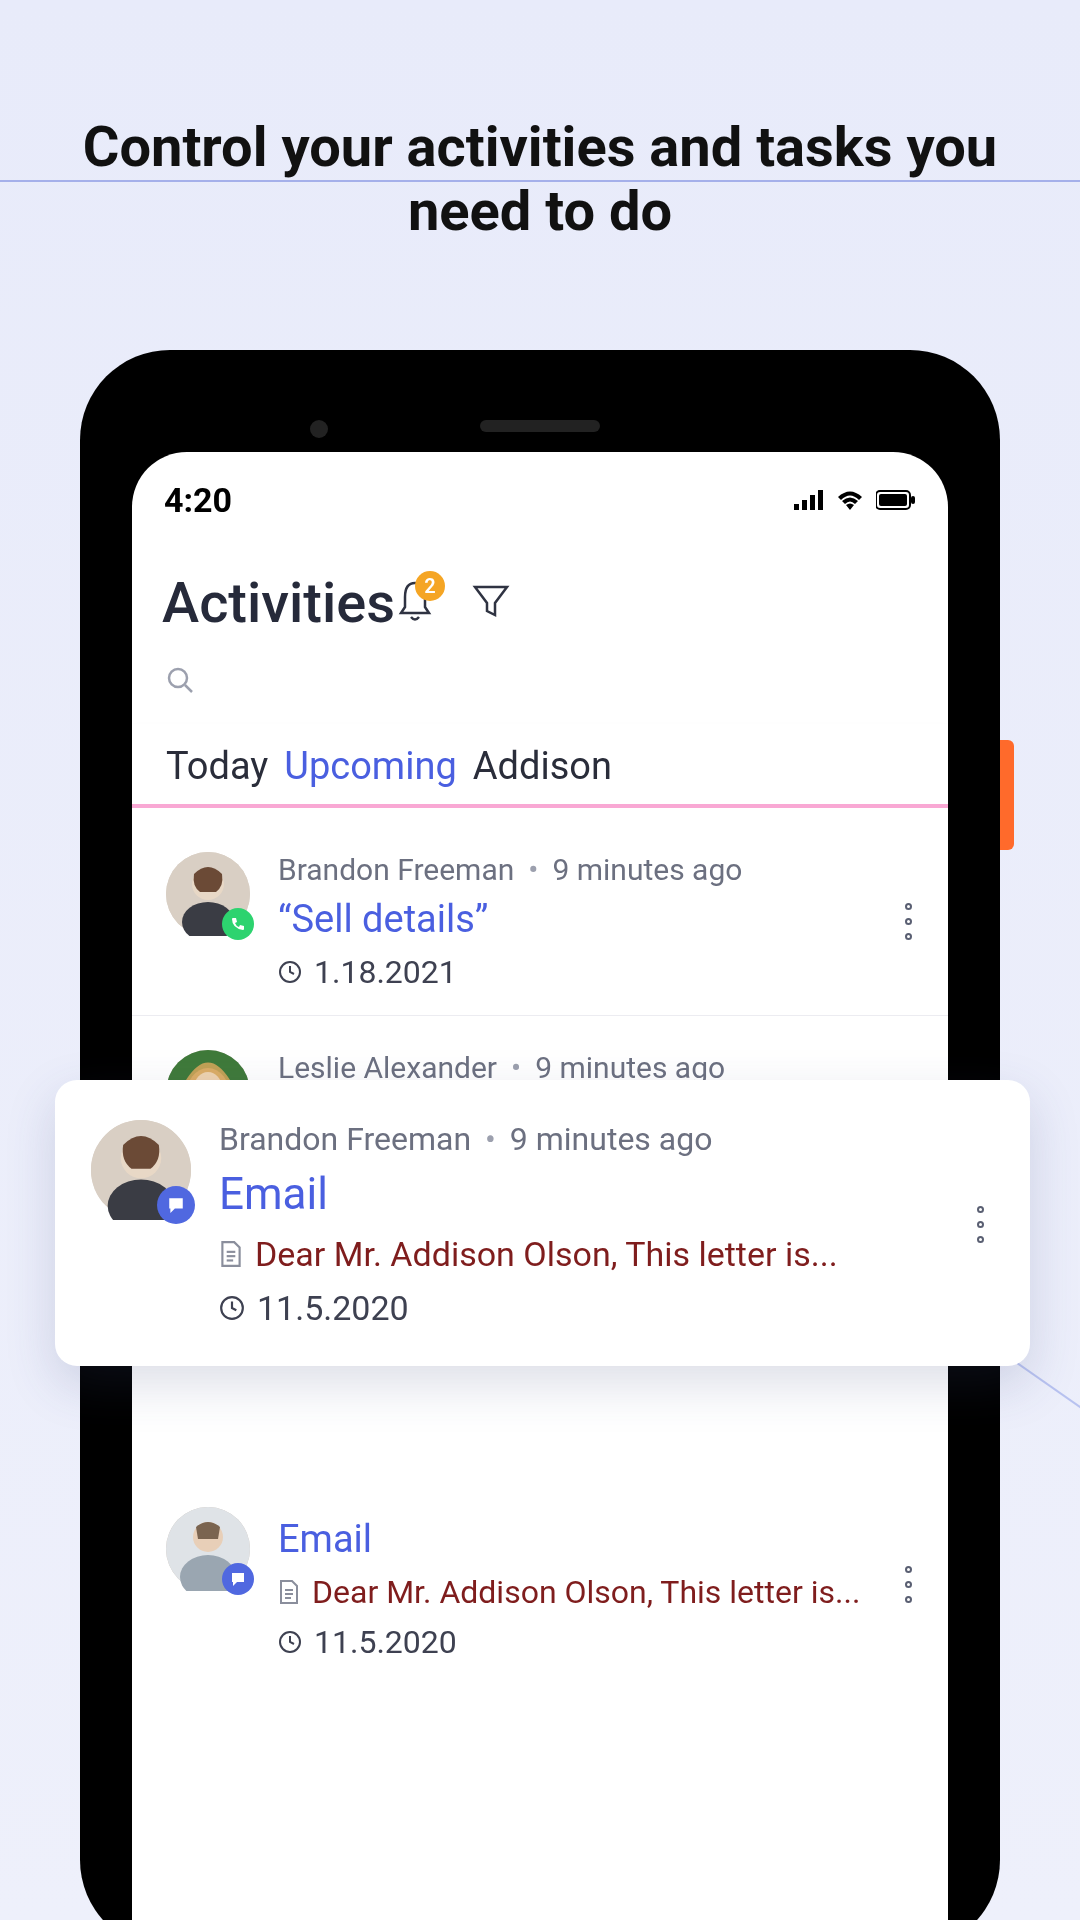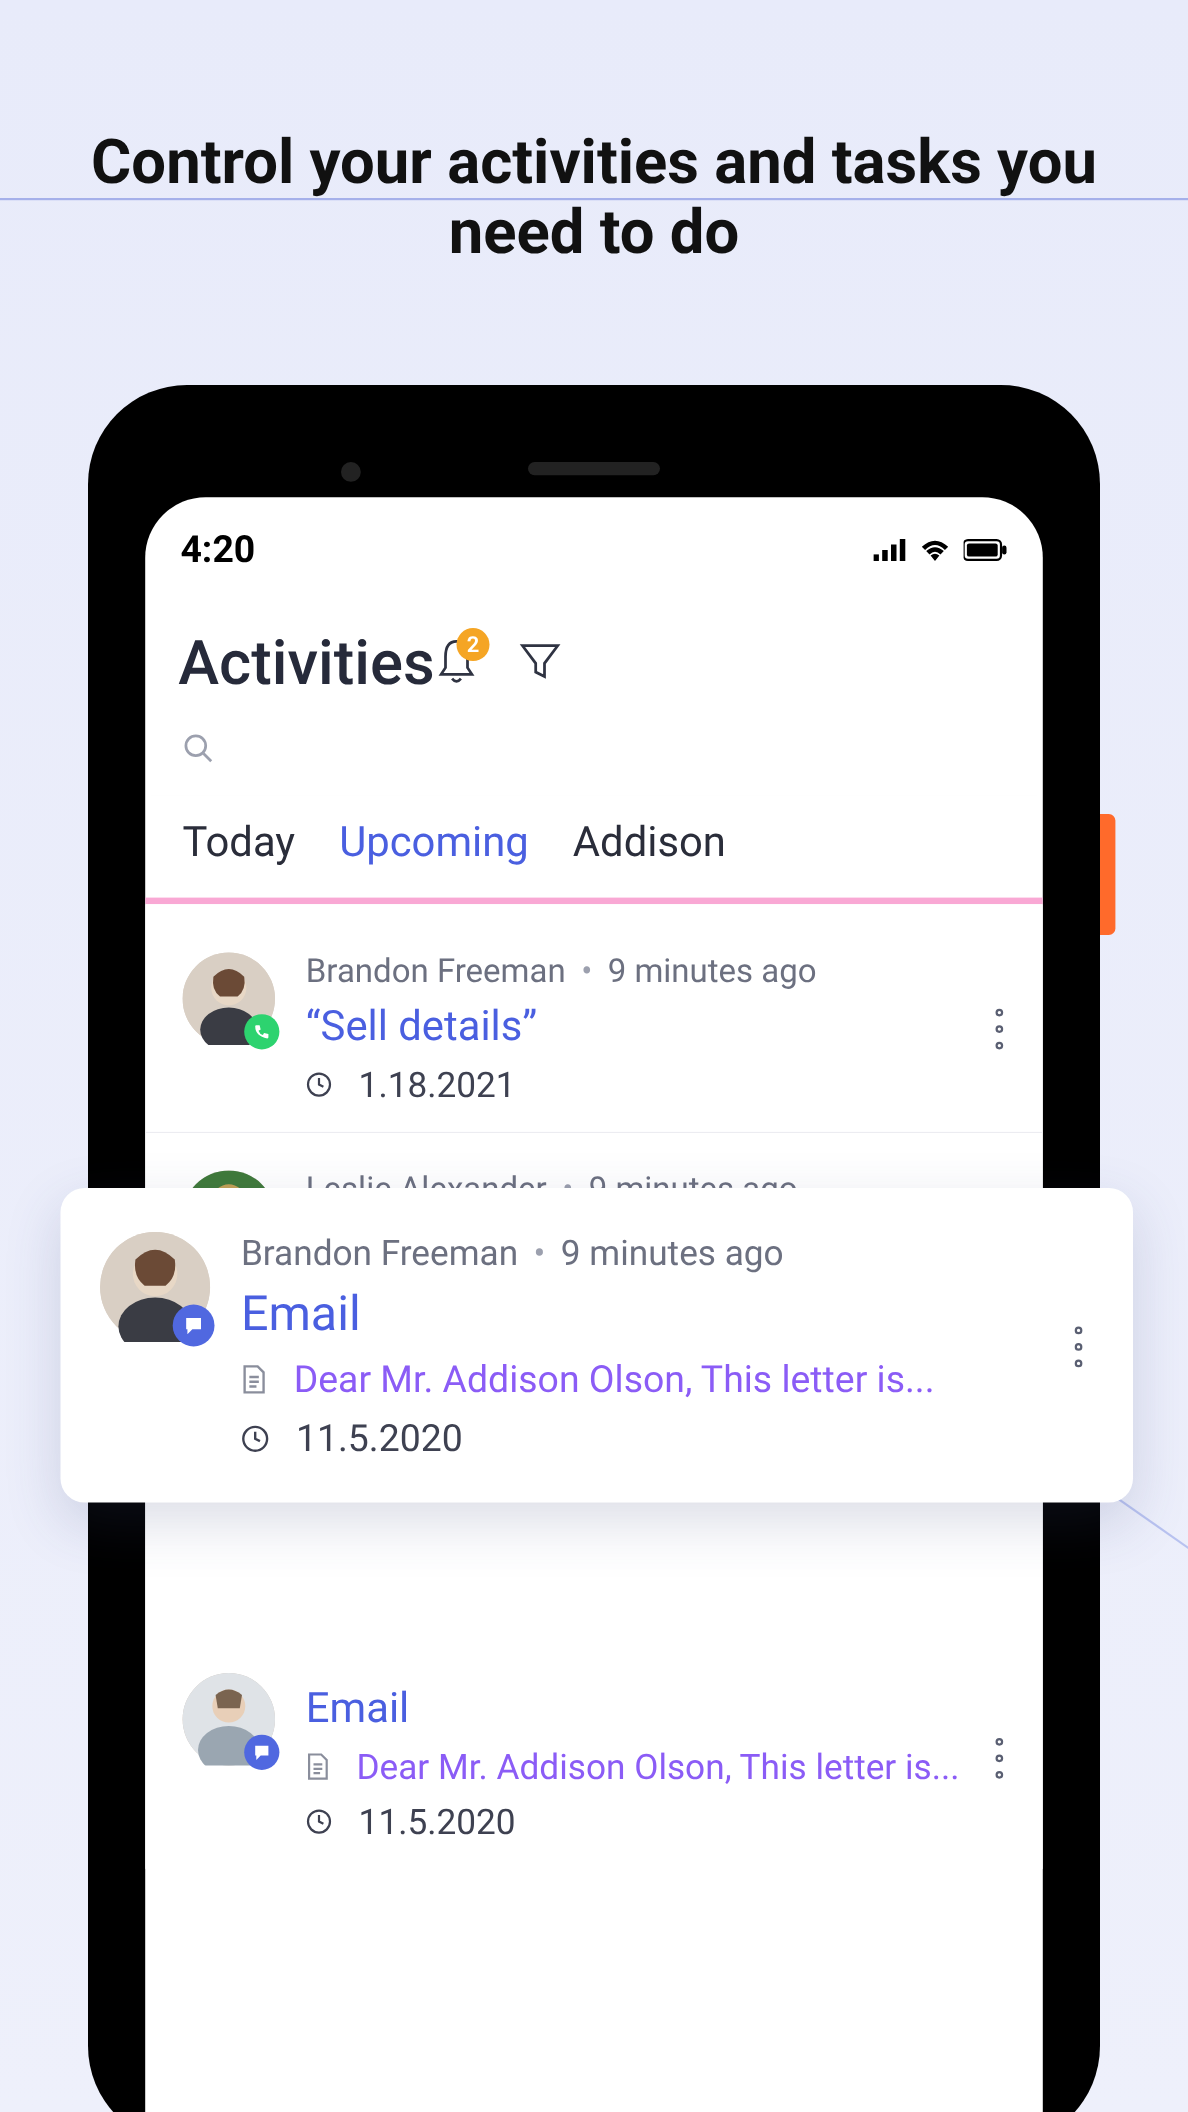--- a/index.html
+++ b/index.html
@@ -161,24 +161,24 @@
     outline: none;
     font-size: 34px;
     color: #555;
     flex: 1;
     background: transparent;
   }
   .search input::placeholder { color: #9ca0ae; }
   
   .tabs {
     display: flex;
-    gap: 40px;
-    padding: 20px 34px 28px 34px;
+    gap: 16px;
+    padding: 20px 34px 16px 34px;
     font-size: 38px;
-    border-bottom: 6px solid #f9a8d4;
+    border-bottom: 4px solid #f9a8d4;
     box-shadow: 0 4px 10px rgba(0,0,0,0.03);
   }
   .tab { color: #2a2d3a; cursor: pointer; }
   .tab.active { color: #4a5fe0; }
   
   .list { background: #fff; padding-top: 10px; }
   .item {
     display: flex;
     align-items: flex-start;
     padding: 34px 20px 24px 34px;
@@ -218,25 +218,25 @@
   }
   .dot { color: #9ca0ae; }
   .item-title {
     font-size: 38px;
     color: #4a5fe0;
     margin: 10px 0 12px 0;
   }
   .item-row {
     display: flex;
     align-items: center;
-    gap: 24px;
+    gap: 12px;
     font-size: 32px;
     color: #3e4151;
   }
-  .item-row.sub { color: #8b5cf6; }
+  .item-row.sub { color: #7f1d1d; }
   .item-actions {
     align-self: center;
     padding: 10px 16px;
     color: #4f546a;
   }
   .vdots { display: flex; flex-direction: column; gap: 8px; align-items: center; }
   .vdots span { width: 7px; height: 7px; border: 2px solid #5a5f72; border-radius: 50%; background: #fff; }
   
   .highlight-card {
     position: absolute;

